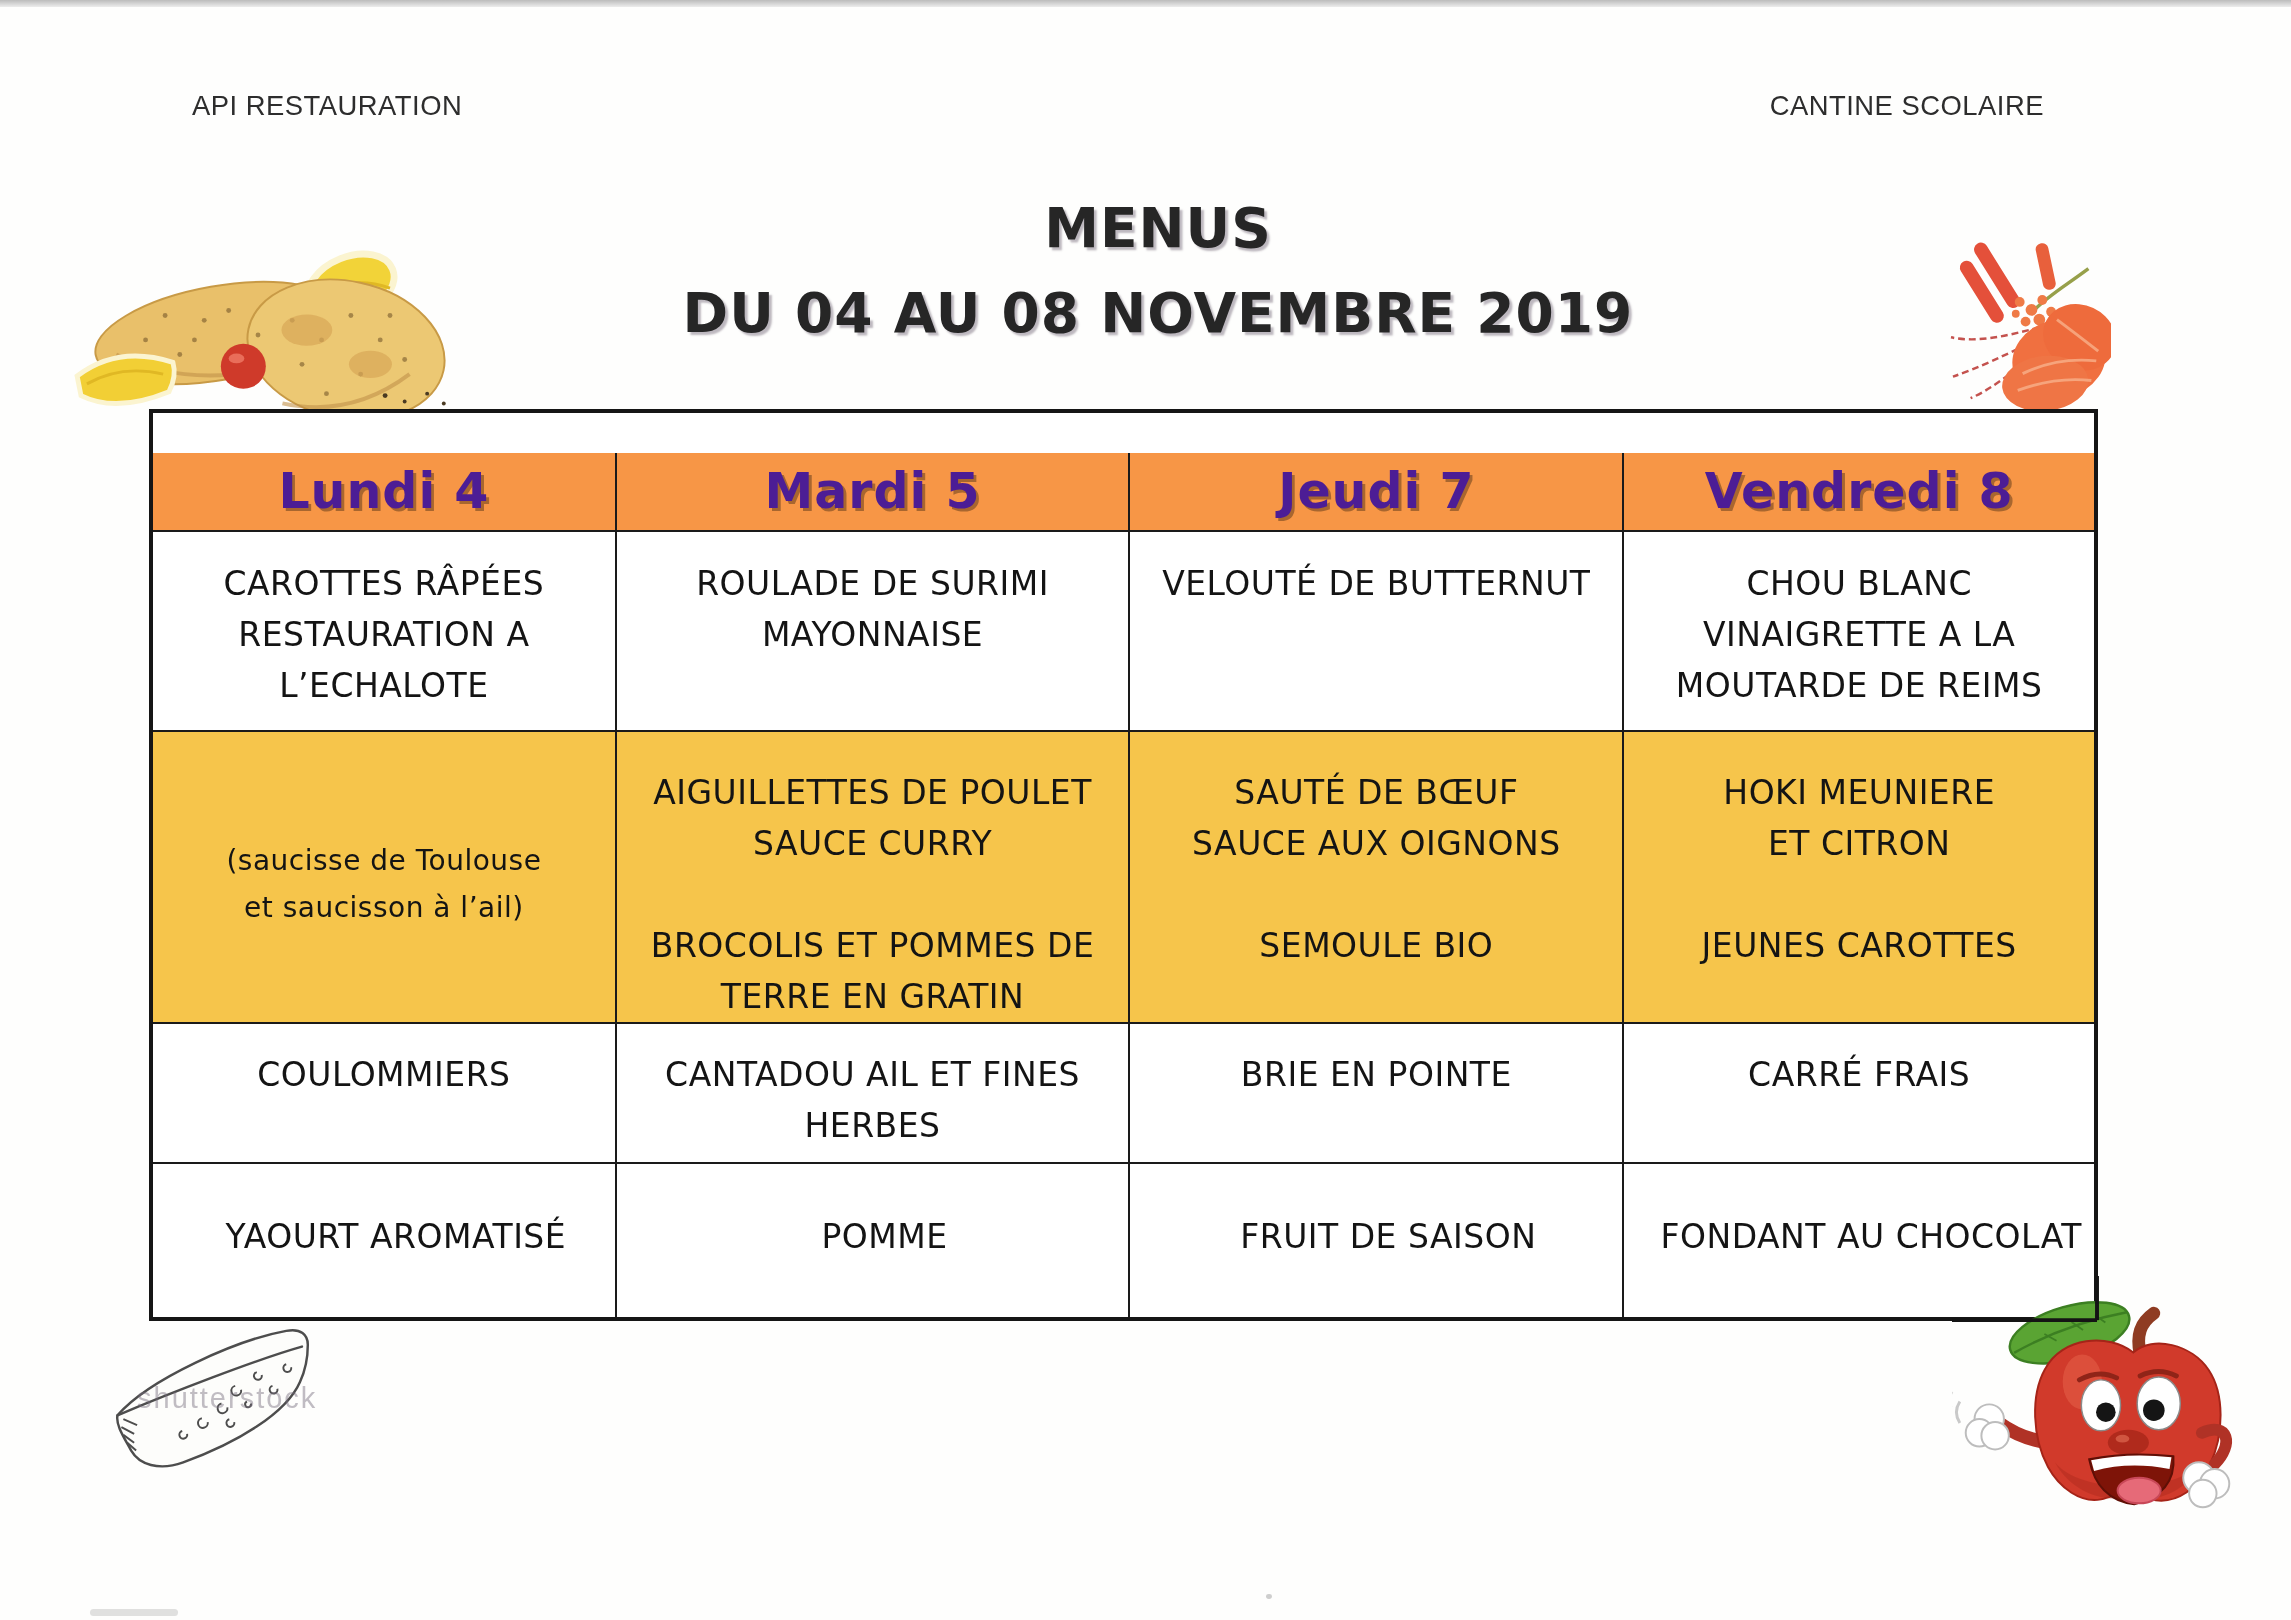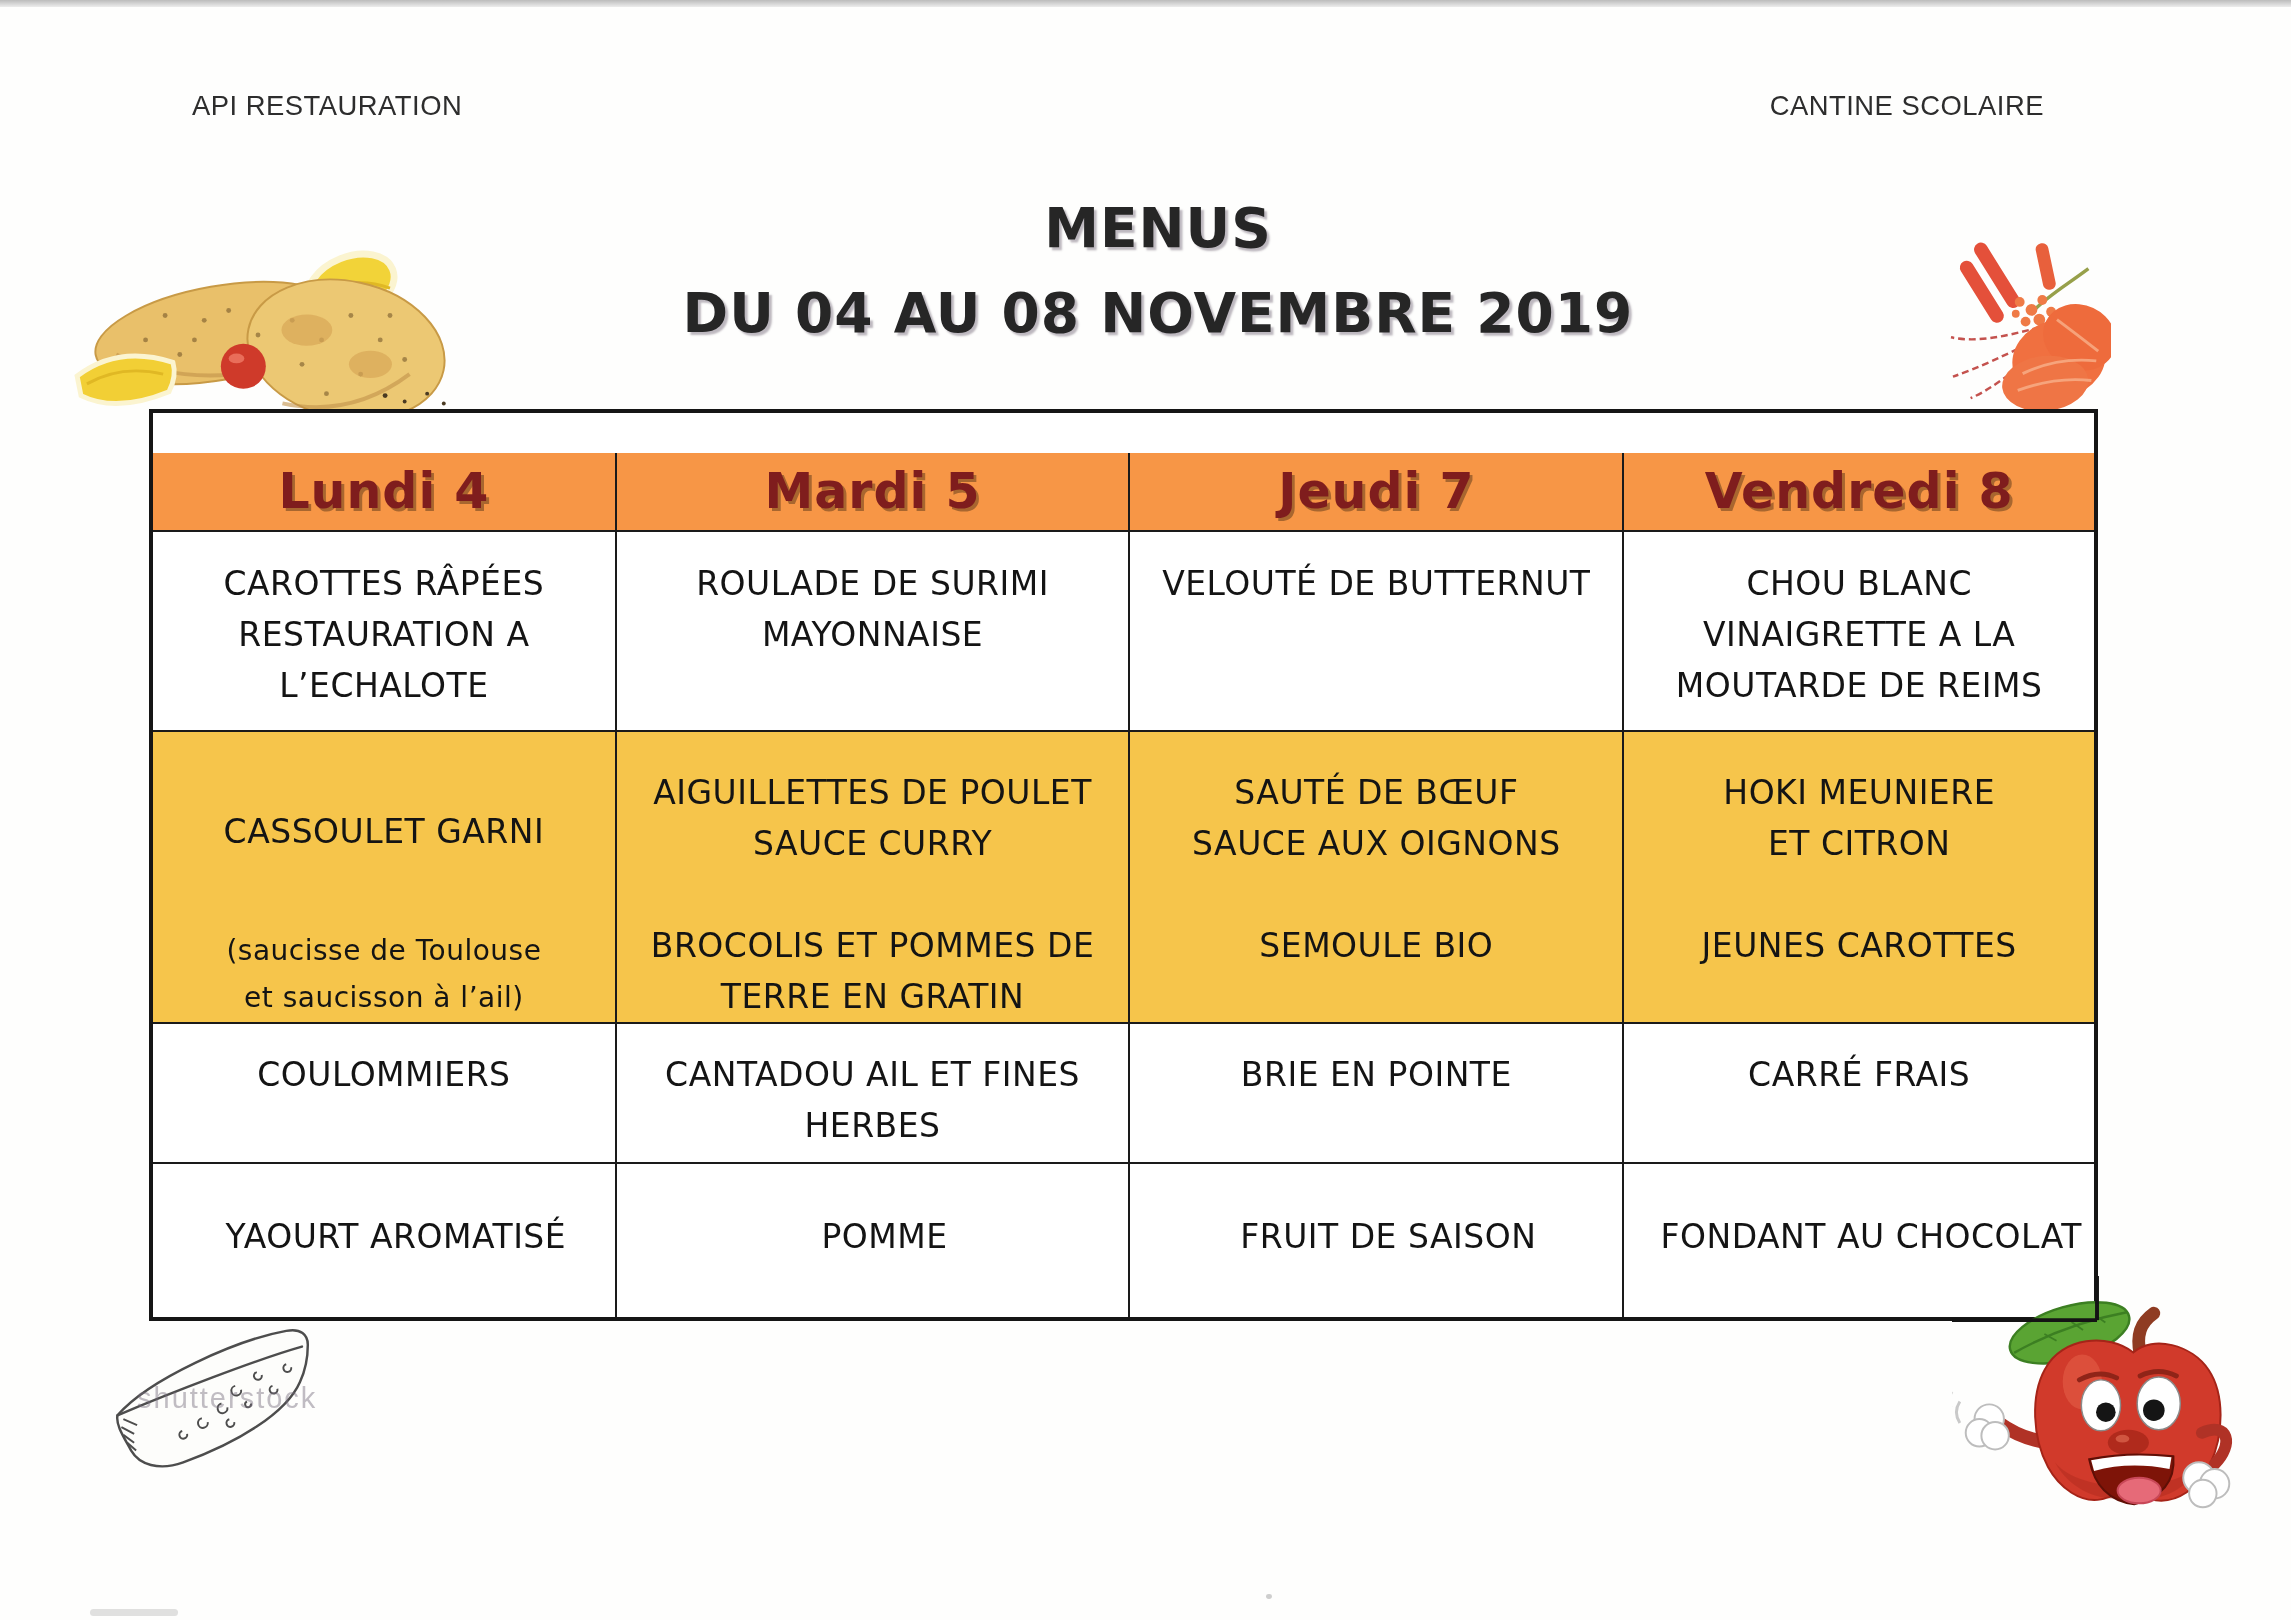--- a/index.html
+++ b/index.html
@@ -25,21 +25,21 @@
          border:4.9px solid #151515;background:#ffffff;display:grid;
          grid-template-columns:475fr 526fr 506fr 481fr;
          grid-template-rows:123fr 205fr 300fr 145fr 157fr;}
   .cell{box-sizing:border-box;border-right:2.9px solid #1a1a1a;border-bottom:2.9px solid #1a1a1a;
          display:flex;flex-direction:column;align-items:center;text-align:center;
          font-size:33px;line-height:51px;letter-spacing:0.5px;color:#141414;}
   .cell .dish,.cell .note{white-space:pre-line;}
   .lastcol{border-right:none;}
   .lastrow{border-bottom:none;}
   .head{background:#f79646;justify-content:center;font-size:49px;font-weight:bold;line-height:1;
-         letter-spacing:1px;color:#7f1d1d;text-shadow:2.9px 2.9px 0 rgba(70,45,20,.45);margin-top:40px;}
+         letter-spacing:1px;color:#4c1d95;text-shadow:2.9px 2.9px 0 rgba(70,45,20,.45);margin-top:40px;}
   .r-entrees{padding-top:25.5px;}
   .r-plats{padding-top:35px;background:#f6c54b;}
   .r-fromages{padding-top:25.5px;}
   .r-desserts{padding-top:47px;margin-left:24px;}
   .main-gap{margin-top:39px;}
   .note{font-size:28px;line-height:47px;margin-top:70px;}
 
   .deco{position:absolute;}
   .watermark{position:absolute;left:137px;top:1382px;font-size:29px;letter-spacing:2px;
          color:rgba(118,108,124,.45);font-family:"Liberation Sans",sans-serif;}
@@ -149,21 +149,20 @@
     <div class="cell r-entrees">
         <span class="dish">VELOUTÉ DE BUTTERNUT</span>
       </div>
     <div class="cell r-entrees lastcol">
         <span class="dish">CHOU BLANC
 VINAIGRETTE A LA
 MOUTARDE DE REIMS</span>
       </div>
 
     <div class="cell r-plats">
-      <span class="dish main-gap">CASSOULET GARNI</span>
       <span class="note">(saucisse de Toulouse
 et saucisson à l’ail)</span>
     </div>
     <div class="cell r-plats">
         <span class="dish">AIGUILLETTES DE POULET
 SAUCE CURRY
 
 BROCOLIS ET POMMES DE
 TERRE EN GRATIN</span>
       </div>

